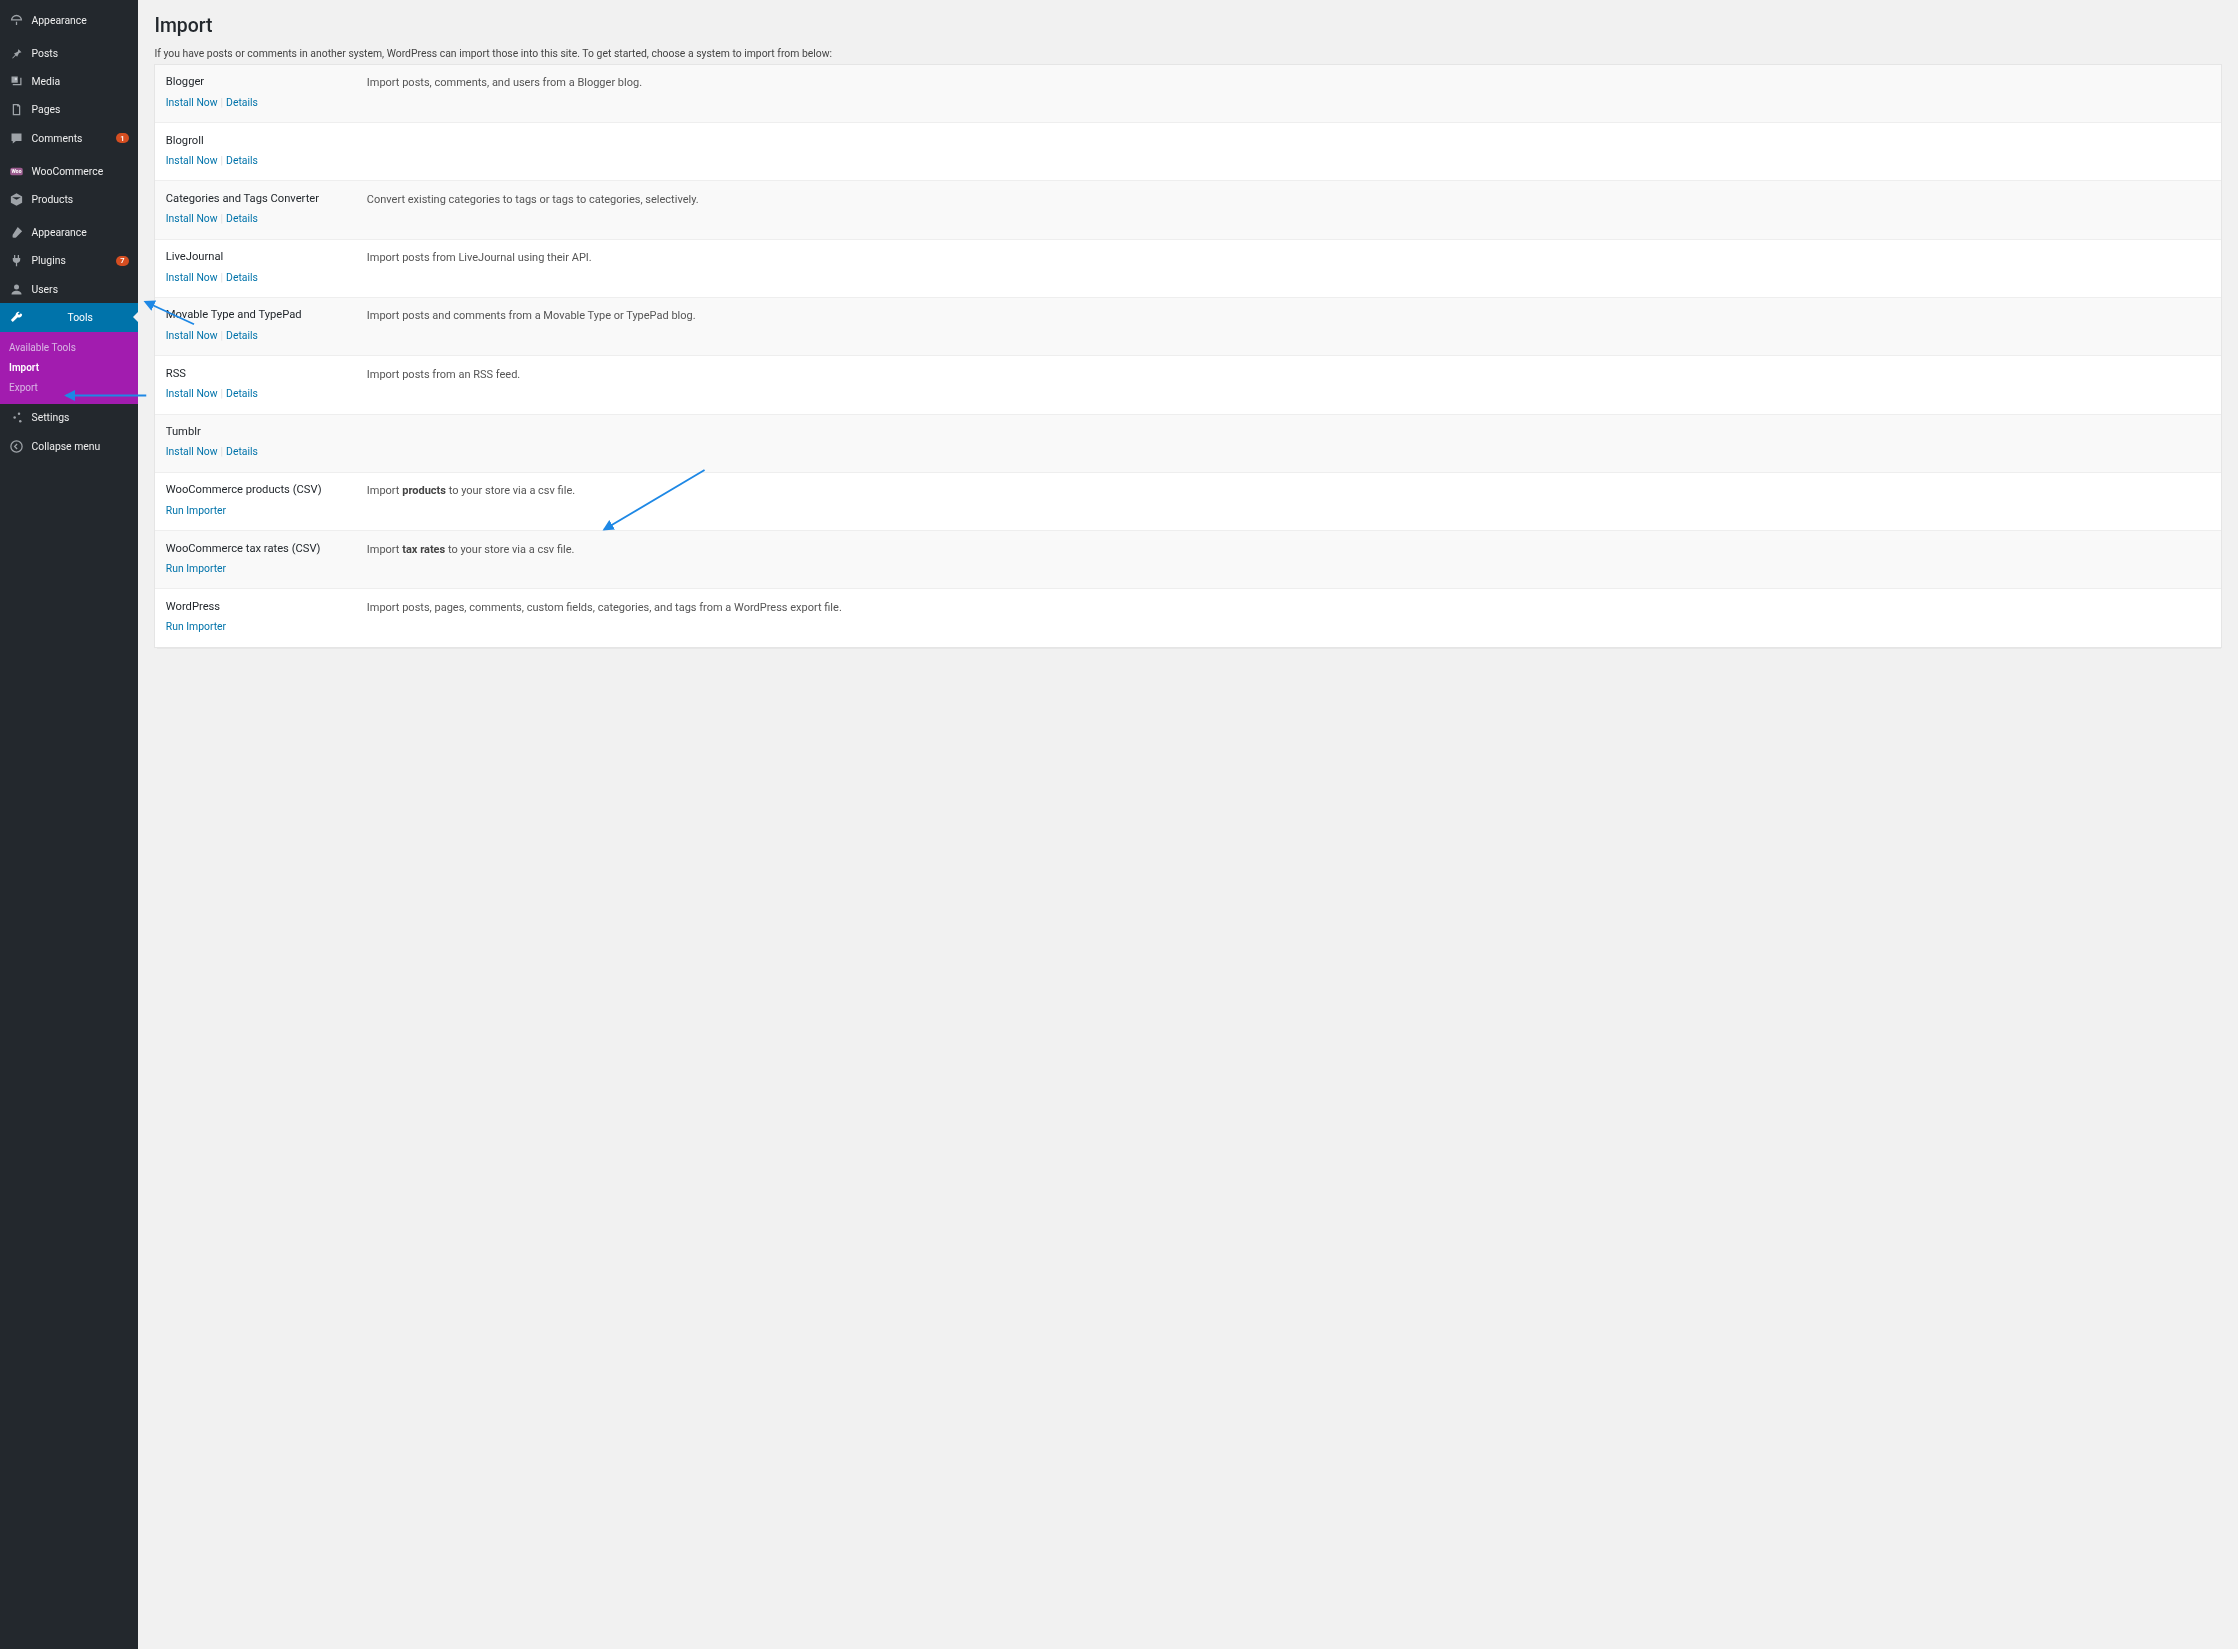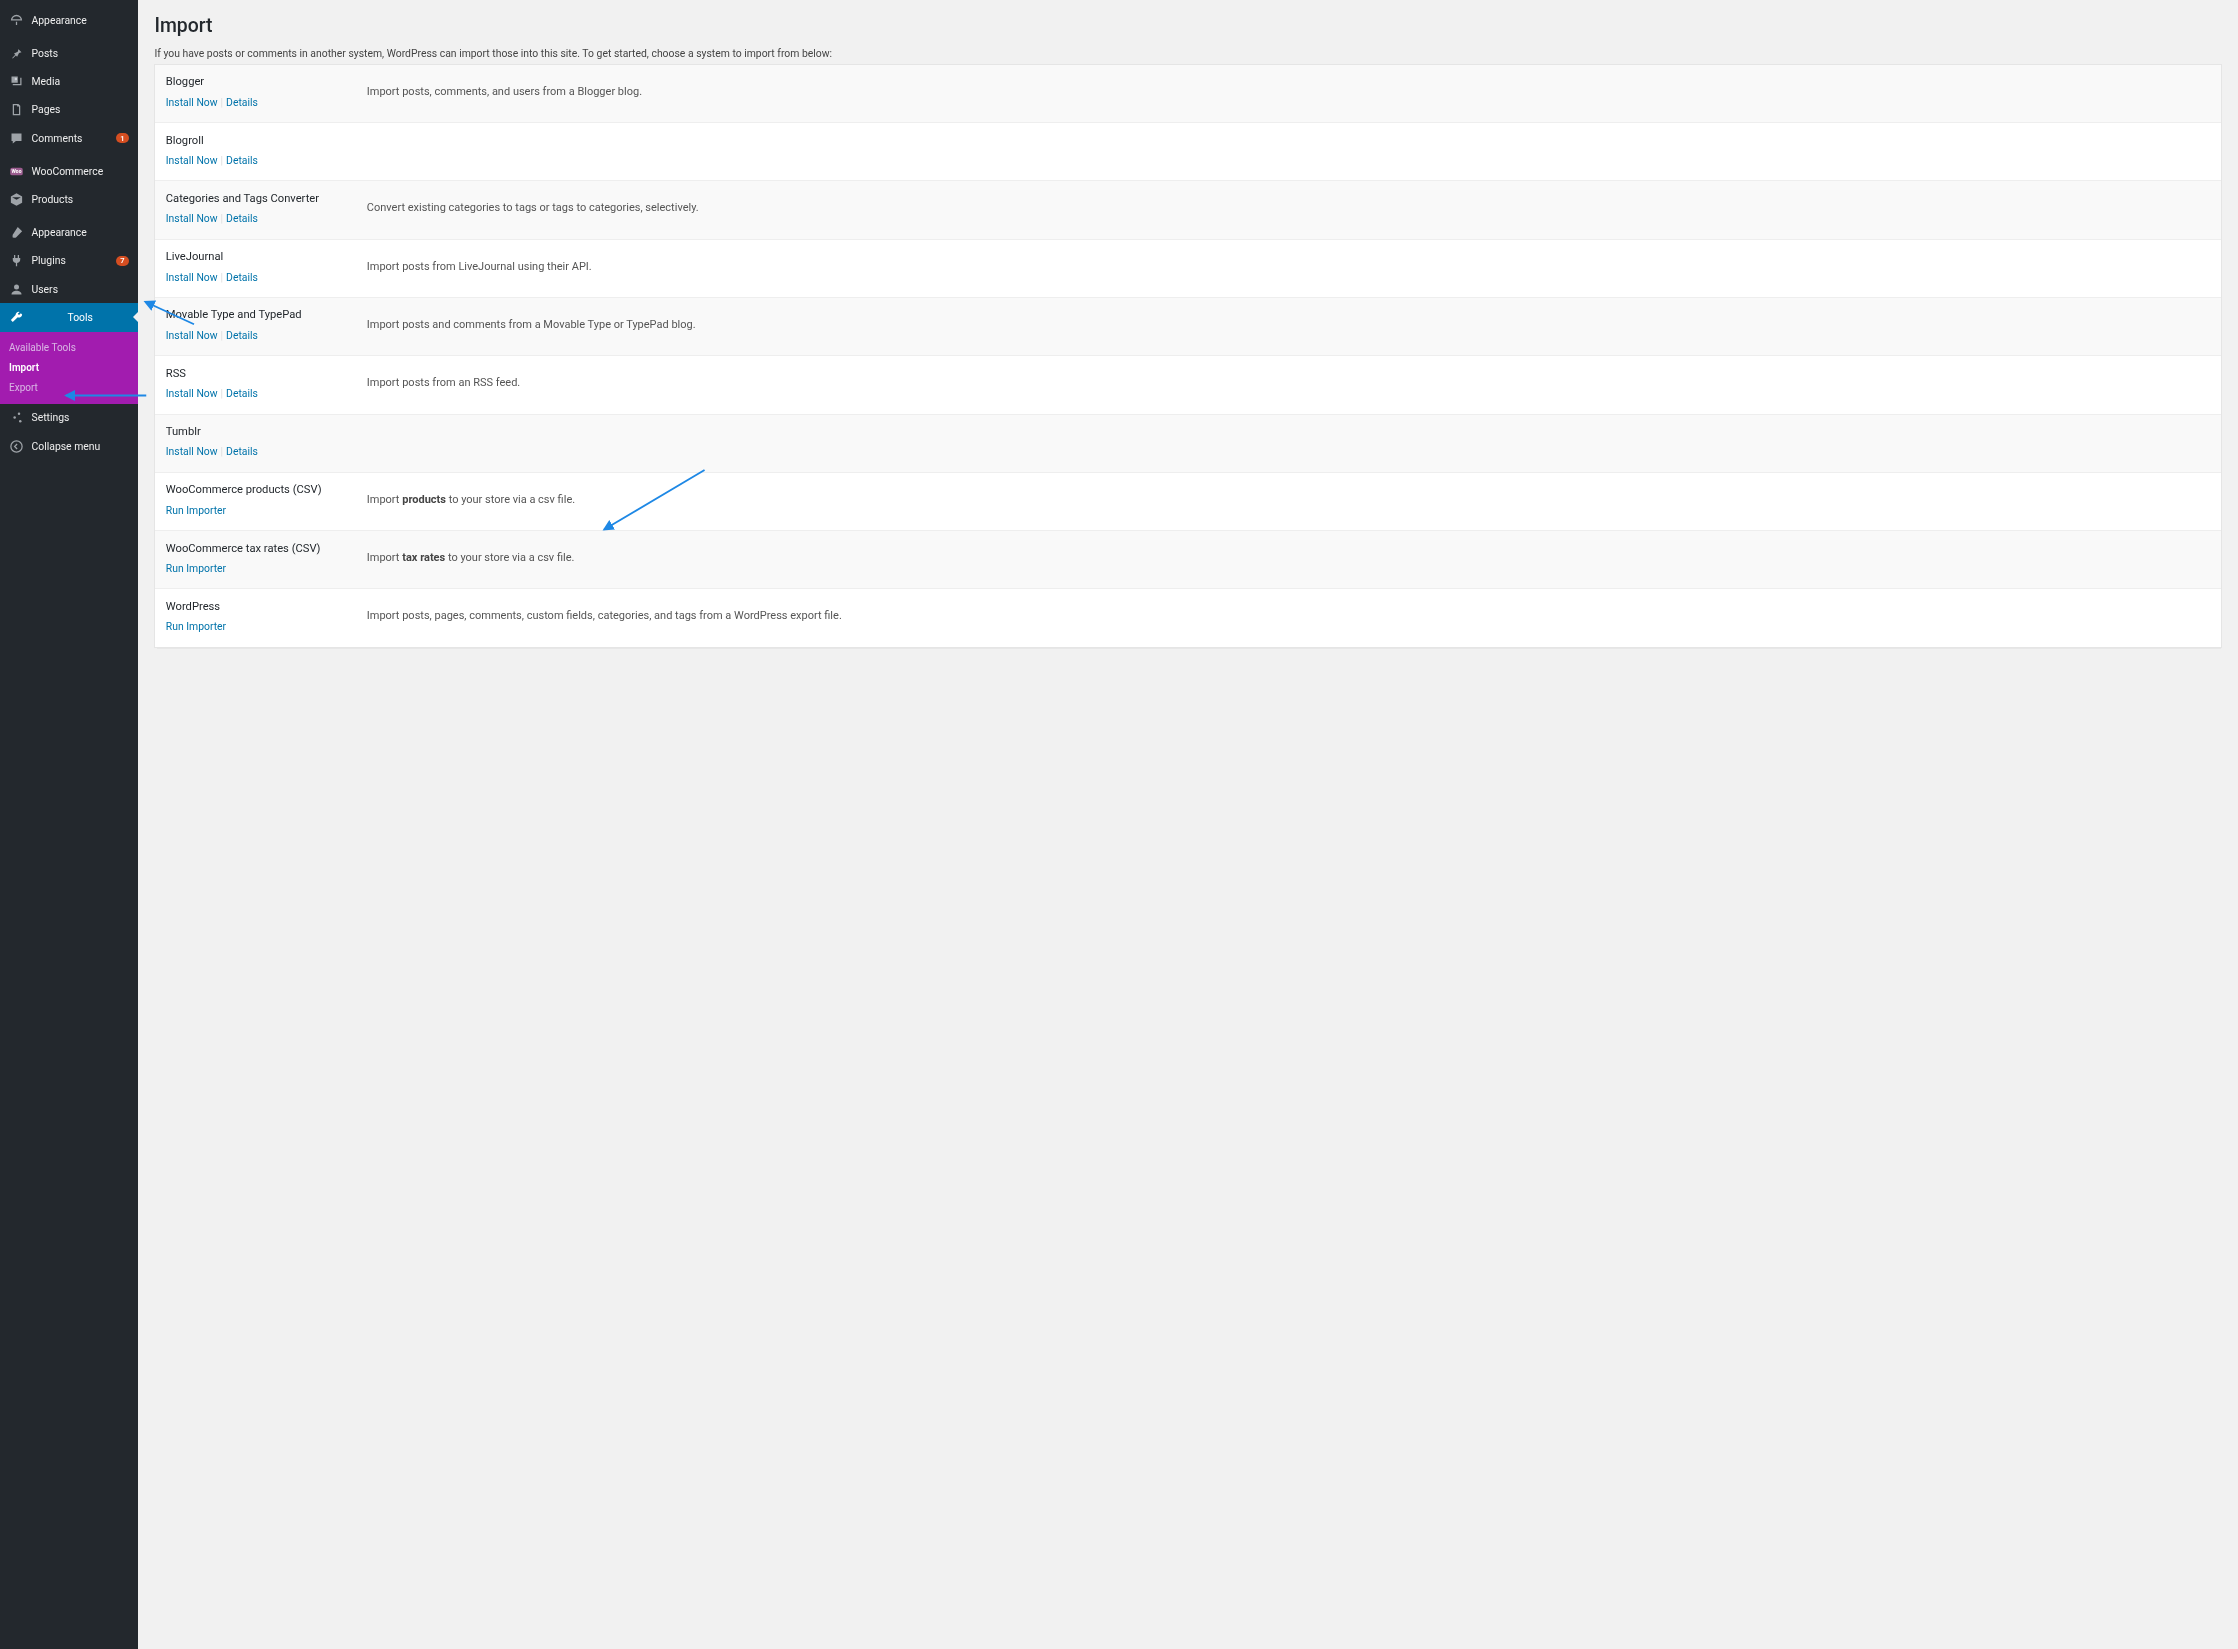--- a/index.html
+++ b/index.html
@@ -87,21 +87,20 @@
 
   .importers {
     border: 0.7px solid #e5e5e5;
     background: #fff;
     box-shadow: 0 0.7px 0.7px rgba(0,0,0,0.04);
   }
   .importer-row {
     display: flex;
     padding: 10.4px 10.4px 13.4px 10.4px;
     border-top: 0.7px solid #eee;
-    align-items: center;
   }
   .importer-row:first-child { border-top: none; }
   .importer-row.alt { background: #f9f9f9; }
   .importer-left { width: 201px; flex-shrink: 0; }
   .importer-title { font-size: 11.2px; color: #23282d; font-weight: 400; margin-bottom: 7.5px; }
   .importer-actions { font-size: 10.4px; }
   .importer-actions a { color: #0073aa; text-decoration: none; cursor: pointer; }
   .sep { color: #ddd; margin: 0 3px; }
   .importer-desc { font-size: 11px; color: #555; flex: 1; line-height: 1.5; }
   .importer-desc strong { font-weight: 700; color: #444; }

